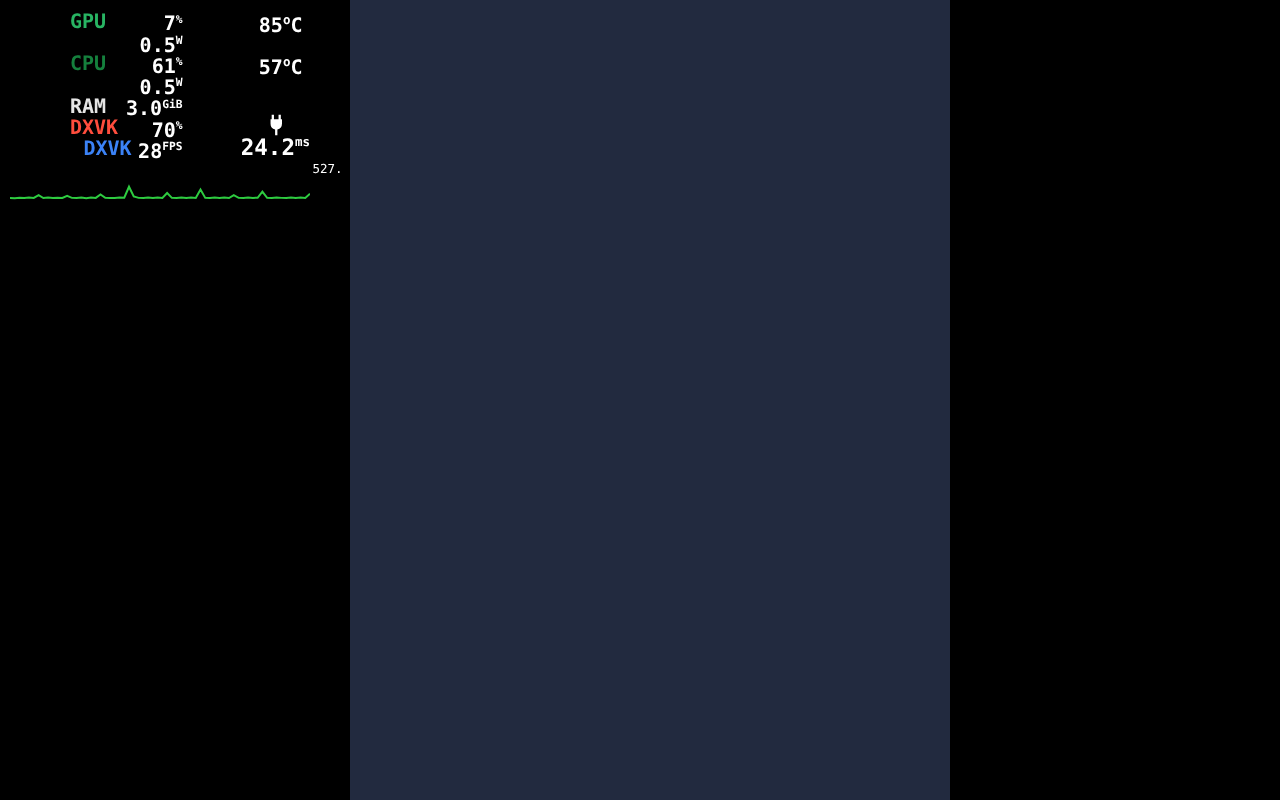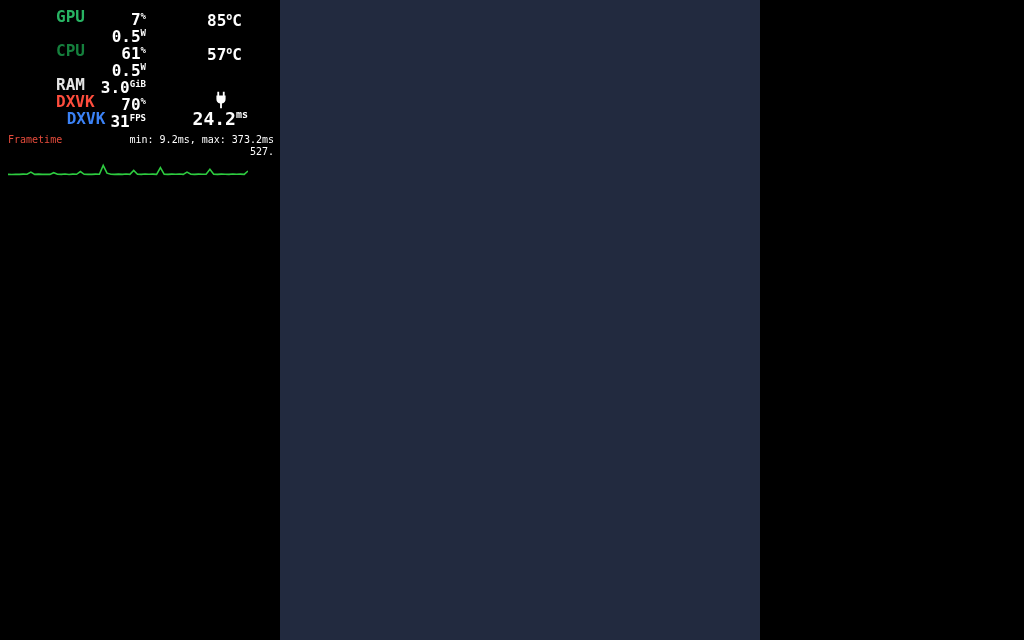--- a/index.html
+++ b/index.html
@@ -162,31 +162,27 @@
     <span class="plug-icon">
       <svg width="22" height="22" viewBox="0 0 24 24" fill="#fff">
         <path d="M16 7V3h-2v4h-4V3H8v4H7v4a5 5 0 0 0 4 4.9V21h2v-5.1A5 5 0 0 0 17 11V7h-1z"></path>
       </svg>
     </span>
   </div>
 
   <div class="row">
     <span class="label c-dxvk">DXVK</span>
     <span class="val">
-      <span>31</span><span class="unit-sup">FPS</span>
+      <span>28</span><span class="unit-sup">FPS</span>
     </span>
     <span class="ms-block">
       <span>24.2</span><span class="ms-unit">ms</span>
     </span>
   </div>
 
-  <div class="row" style="height:12px; margin-top:4px;">
-    <span class="ft-label c-ft">Frametime</span>
-    <span class="ft-range">min: 9.2ms, max: 373.2ms</span>
-  </div>
   <div class="row" style="height:10px;">
     <span class="ft-range">527.</span>
   </div>
 
   <svg id="ft-graph" class="graph" width="240" height="22">
       <path d="M0.0,20.4L3.8,20.5L7.6,20.3L11.4,20.4L15.2,20.1L19.0,20.3L22.9,18.1L26.7,20.4L30.5,20.1L34.3,20.4L38.1,20.2L41.9,20.4L45.7,18.7L49.5,20.3L53.3,20.4L57.1,20.0L61.0,20.5L64.8,20.1L68.6,20.3L72.4,17.6L76.2,20.3L80.0,20.4L83.8,20.4L87.6,20.1L91.4,20.2L95.2,11.4L99.0,19.2L102.9,20.3L106.7,20.4L110.5,20.1L114.3,20.4L118.1,20.0L121.9,20.3L125.7,16.4L129.5,20.3L133.3,20.4L137.1,20.0L141.0,20.3L144.8,20.1L148.6,20.4L152.4,13.6L156.2,20.3L160.0,20.4L163.8,20.1L167.6,20.3L171.4,20.0L175.2,20.4L179.0,18.1L182.9,20.3L186.7,20.4L190.5,20.1L194.3,20.3L198.1,20.2L201.9,15.3L205.7,20.3L209.5,20.4L213.3,20.1L217.1,20.3L221.0,20.4L224.8,20.0L228.6,20.3L232.4,20.1L236.2,20.4L240.0,17.0" stroke="#2ecc40" stroke-width="1.6" fill="none"></path>
     </svg>
 
 </div>
 

